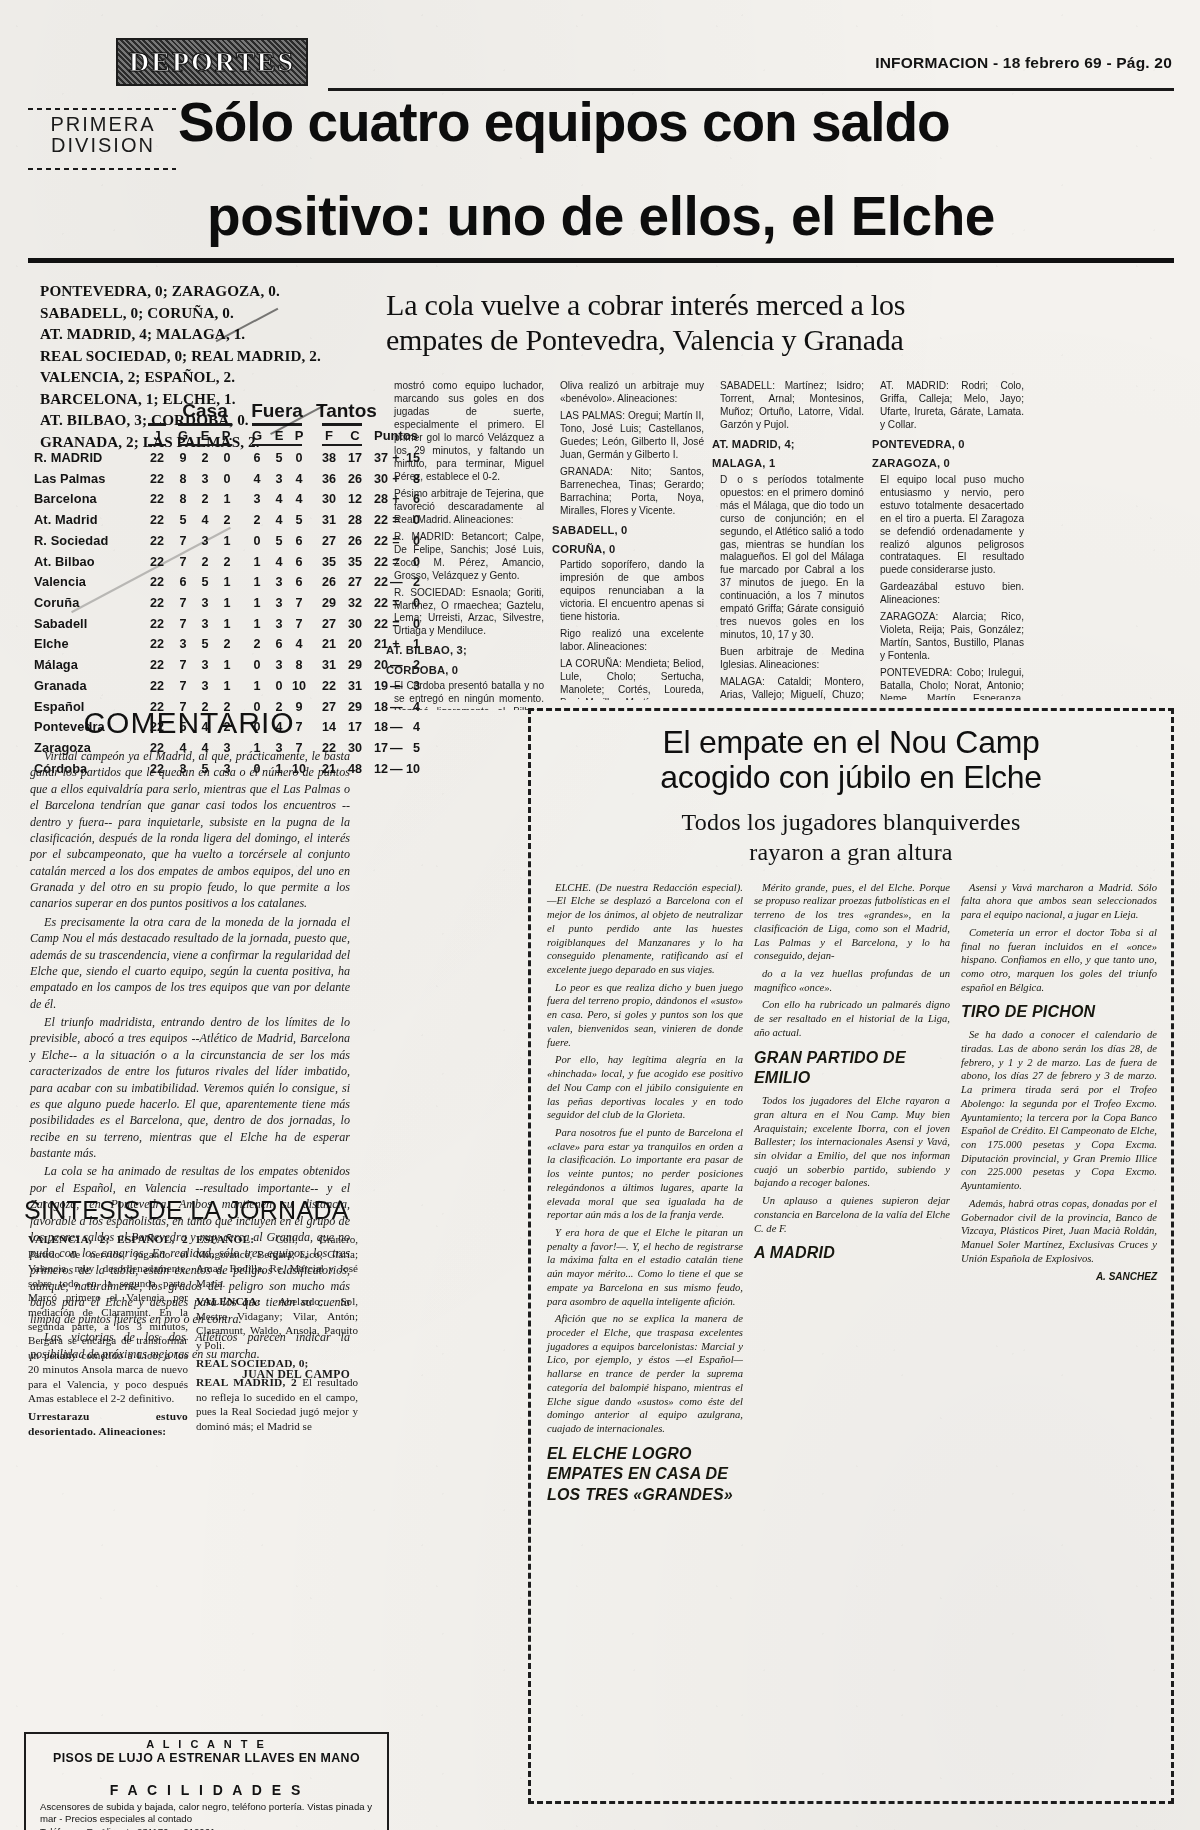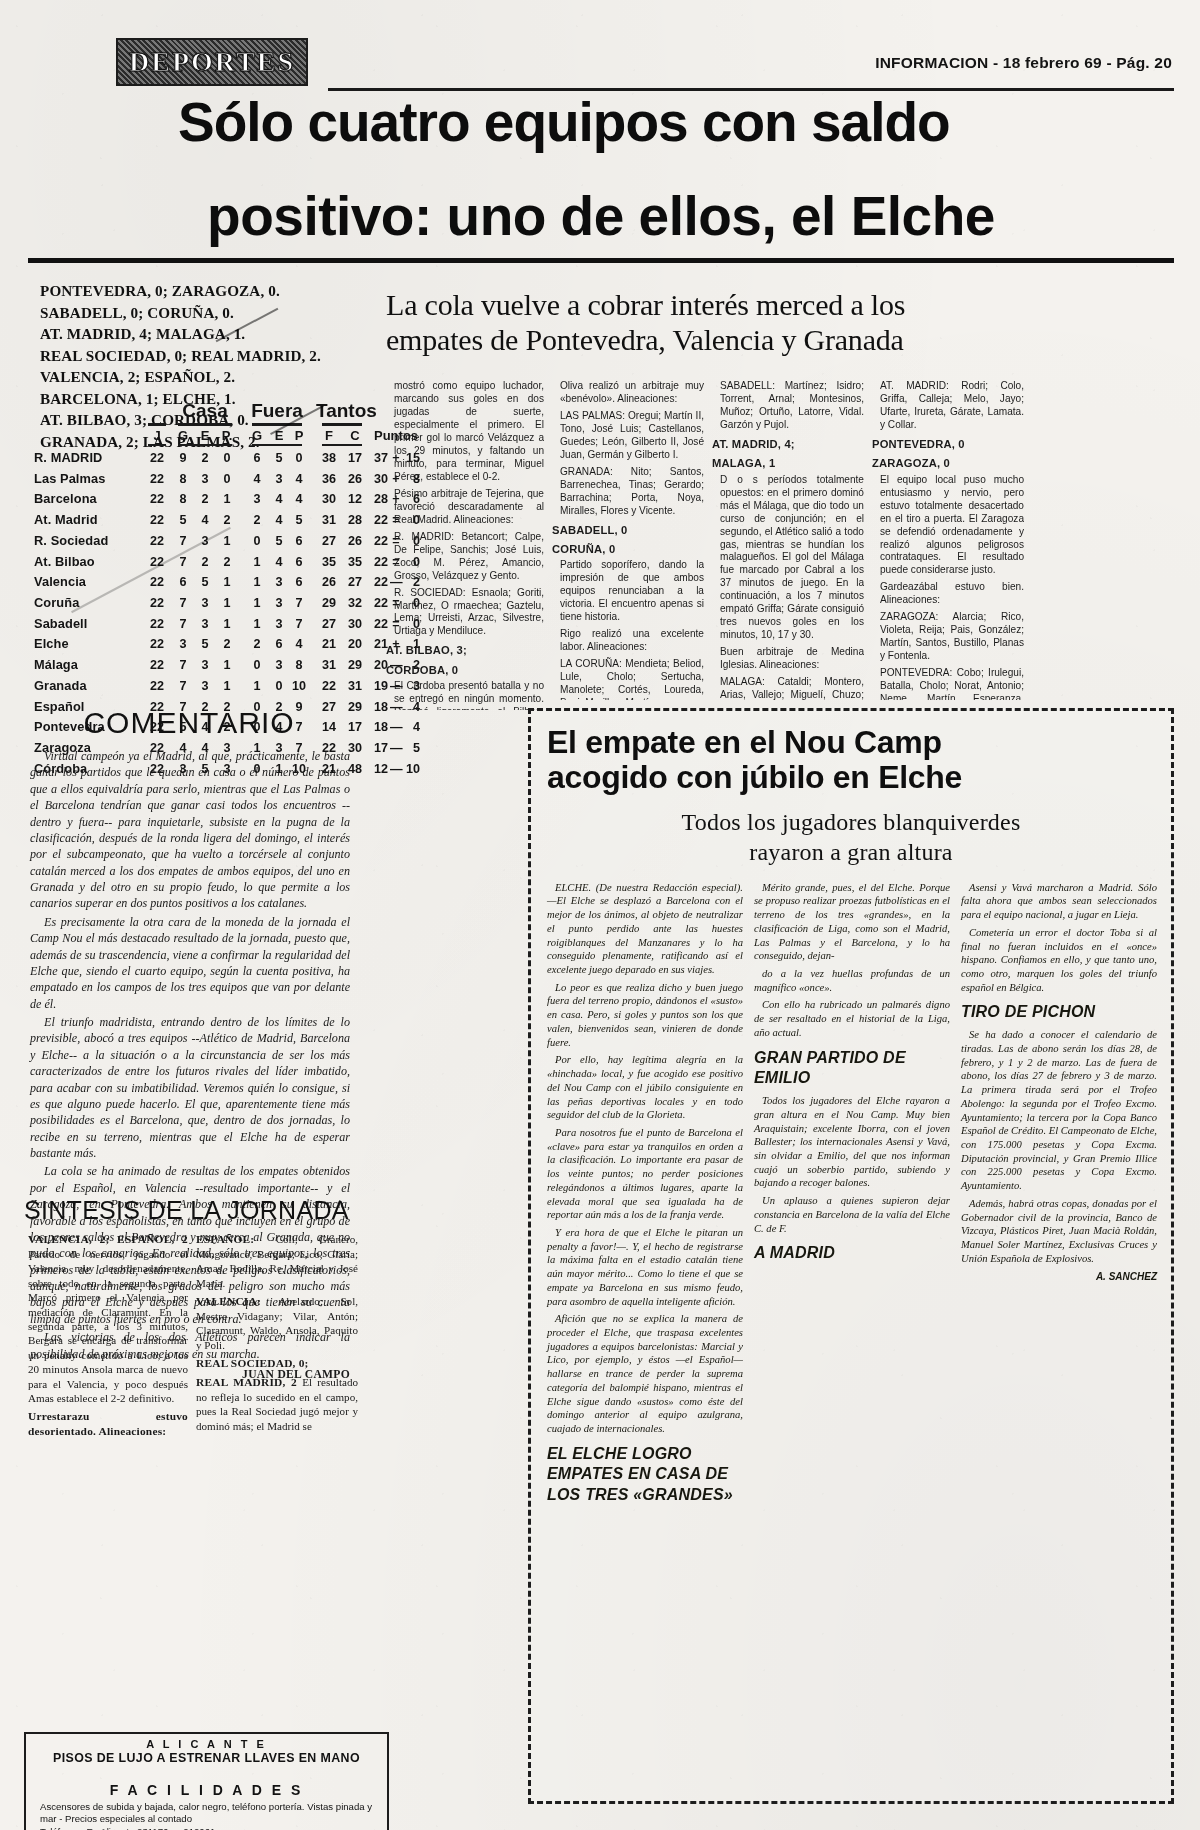--- a/index.html
+++ b/index.html
@@ -159,22 +159,22 @@
   .rcol p{margin:0 0 4px 8px;}
   .rcol .hd{font-weight:bold;font-size:11.2px;letter-spacing:.2px;margin:5px 0 3px 0;}
 
   
   .feature{
     position:absolute;left:528px;top:708px;width:646px;height:1096px;
     border:3px dashed #1d1d1d;box-sizing:border-box;padding:14px 16px;
     background:rgba(255,255,255,.12);
   }
   .f-h1{
-    font-family:"Liberation Sans", sans-serif;font-weight:bold;
-    font-size:32px;line-height:1.08;color:#0f0f0f;letter-spacing:-.3px;
+    font-family:"Liberation Sans", sans-serif;font-weight:normal;
+    font-size:32px;line-height:1.08;text-align:center;color:#0f0f0f;letter-spacing:-.3px;
   }
   .f-h2{
     font-family:"Liberation Serif", serif;font-size:24px;line-height:1.18;
     text-align:center;color:#111;margin-top:14px;letter-spacing:.2px;
   }
   .f-cols{
     margin-top:14px;display:grid;grid-template-columns:196px 196px 196px;gap:11px;
   }
   .f-col{
     font-family:"Liberation Serif", serif;font-size:10.6px;line-height:1.295;
@@ -195,20 +195,26 @@
   <div class="grain"></div>
 
   <div class="masthead">
     <div class="deportes">
       <span>DEPORTES</span>
     </div>
     <div class="masthead-rule"></div>
     <div class="masthead-info">INFORMACION - 18 febrero 69 - Pág. 20</div>
   </div>
 
+  <div class="primera">
+    <div class="sq"></div>
+    <div>PRIMERA</div>
+    <div>DIVISION</div>
+    <div class="sq b"></div>
+  </div>
   <div class="headline1">Sólo cuatro equipos con saldo</div>
   <div class="headline2">positivo: uno de ellos, el Elche</div>
   <div class="rule-thick"></div>
 
   <div class="results">
       <div>PONTEVEDRA, 0; ZARAGOZA, 0.</div>
       <div>SABADELL, 0; CORUÑA, 0.</div>
       <div>AT. MADRID, 4; MALAGA, 1.</div>
       <div>REAL SOCIEDAD, 0; REAL MADRID, 2.</div>
       <div>VALENCIA, 2; ESPAÑOL, 2.</div>

